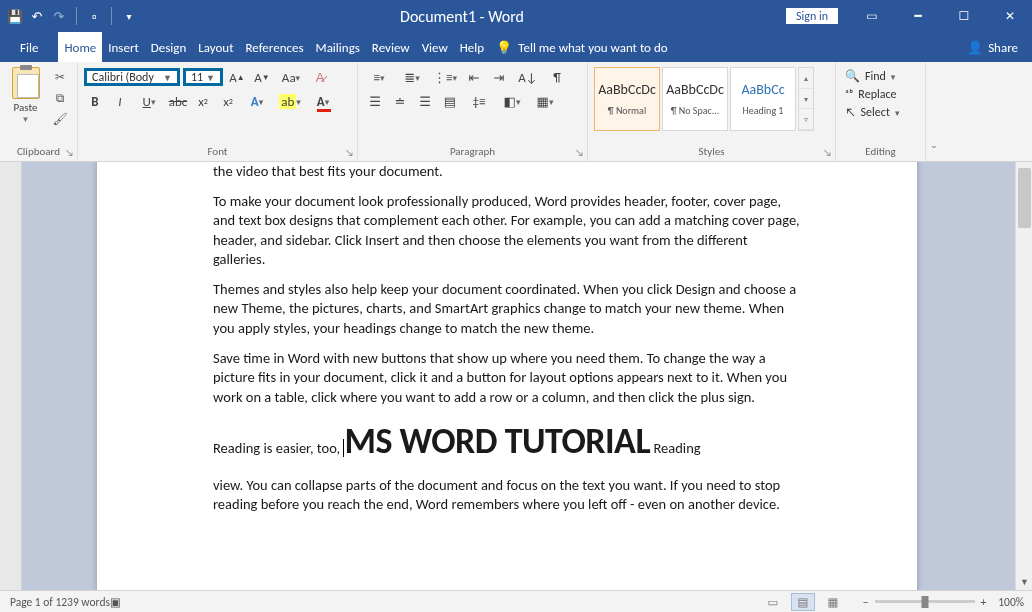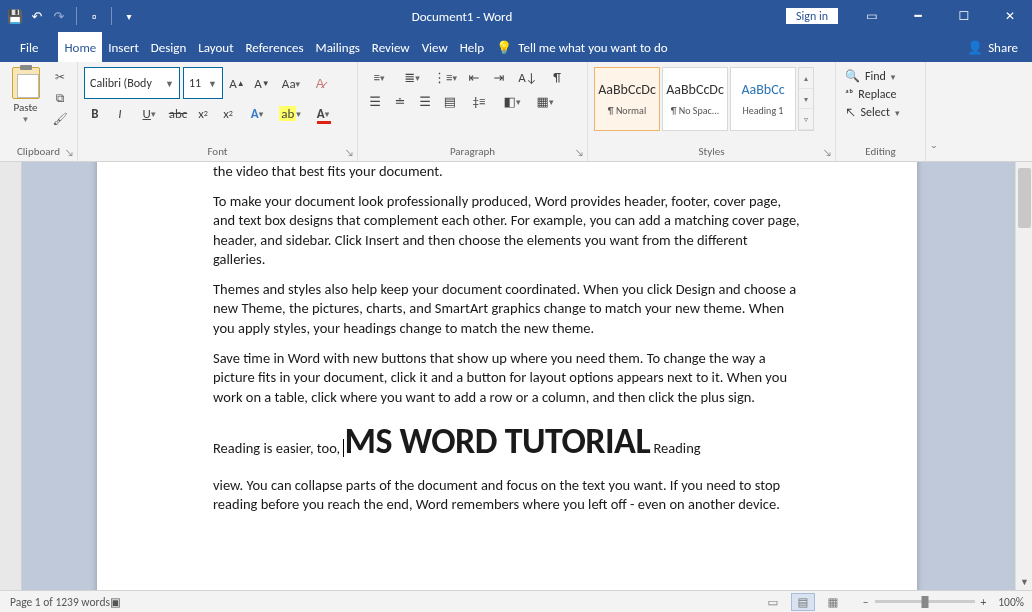--- a/index.html
+++ b/index.html
@@ -2,21 +2,21 @@
 <html><head>
 <meta charset="utf-8">
 <style>
 * { margin: 0; padding: 0; box-sizing: border-box; font-family: "Segoe UI", Calibri, sans-serif; }
 body { width: 1032px; height: 612px; background: #fff; overflow: hidden; position: relative; }
 
 .titlebar { height: 32px; background: #2b579a; display: flex; align-items: center; color: #fff; font-size: 12px; }
 .tb-left { display: flex; align-items: center; gap: 4px; padding-left: 6px; }
 .tb-icon { width: 18px; height: 18px; display: flex; align-items: center; justify-content: center; font-size: 13px; }
 .tb-sep { width: 1px; height: 18px; background: rgba(255,255,255,.35); margin: 0 4px; }
-.tb-title { flex: 1; text-align: center; font-size: 13px; }
+.tb-title { flex: 1; text-align: center; font-size: 16px; }
 .tb-right { display: flex; align-items: center; gap: 2px; }
 .signin { background: #fff; color: #2b579a; font-size: 12px; padding: 1px 10px; margin-right: 10px; cursor: pointer; }
 .winbtn { width: 44px; height: 28px; display: flex; align-items: center; justify-content: center; font-size: 12px; cursor: pointer; }
 
 .menubar { height: 30px; background: #2b579a; display: flex; align-items: stretch; color: #fff; font-size: 13px; }
 .tab { padding: 0 6px; display: flex; align-items: center; cursor: pointer; }
 .tab.file { padding-left: 20px; padding-right: 20px; }
 .tab.active { background: #fff; color: #2b579a; }
 .tab.tellme { display: flex; align-items: center; gap: 6px; }
 .share { margin-left: auto; padding-right: 14px; display: flex; align-items: center; gap: 5px; cursor: pointer; }
@@ -31,21 +31,21 @@
 .paste-btn { width: 40px; display: flex; flex-direction: column; align-items: center; padding-top: 2px; cursor: pointer; }
 .paste-icon { width: 28px; height: 32px; background: #f9e6b8; border: 1px solid #cfa536; border-radius: 2px; position: relative; }
 .paste-icon::before { content: ""; position: absolute; top: -3px; left: 7px; width: 12px; height: 5px; background: #888; border-radius: 1px; }
 .paste-icon::after { content: ""; position: absolute; top: 6px; left: 4px; width: 20px; height: 22px; background: #fff; border: 1px solid #bbb; }
 .paste-label { font-size: 11px; color: #444; margin-top: 2px; }
 .clip-side { display: flex; flex-direction: column; gap: 3px; padding-top: 3px; }
 .smallbtn { width: 22px; height: 18px; display: flex; align-items: center; justify-content: center; font-size: 12px; color: #555; cursor: pointer; border: 1px solid transparent; }
 
 .font-body { display: flex; flex-direction: column; gap: 4px; padding-top: 2px; }
 .font-row { display: flex; gap: 3px; align-items: center; }
-.font-combo { border: 1px solid #0369a1; background: #fff; height: 32px; display: flex; align-items: center; padding: 0 5px; font-size: 12px; color: #333; cursor: pointer; }
+.font-combo { border: 3px solid #0369a1; background: #fff; height: 18px; display: flex; align-items: center; padding: 0 5px; font-size: 12px; color: #333; cursor: pointer; }
 .font-combo.name { width: 96px; justify-content: space-between; }
 .font-combo.size { width: 40px; justify-content: space-between; }
 .caret { font-size: 9px; color: #666; }
 .ico { width: 22px; height: 20px; display: flex; align-items: center; justify-content: center; font-size: 13px; color: #444; cursor: pointer; }
 .ico.split { width: 30px; }
 .ico sup { font-size: 8px; }
 .ico sub { font-size: 8px; }
 .colorbar { display: inline-block; width: 14px; height: 3px; margin-top: 12px; }
 
 .para-body { display: flex; flex-direction: column; gap: 4px; padding-top: 2px; }

